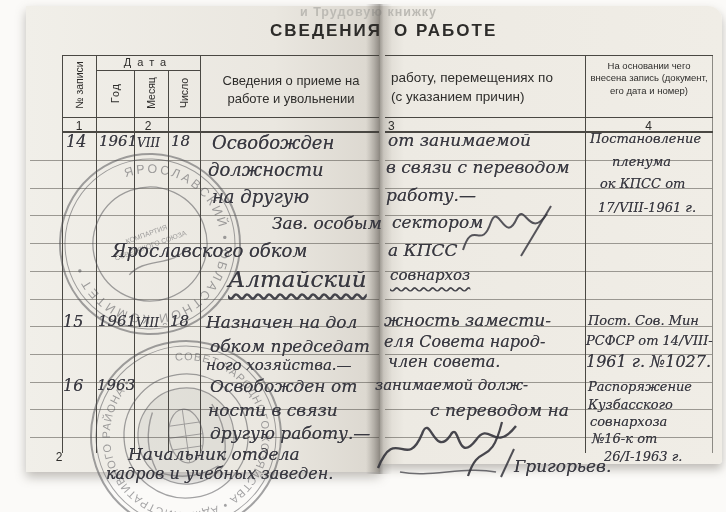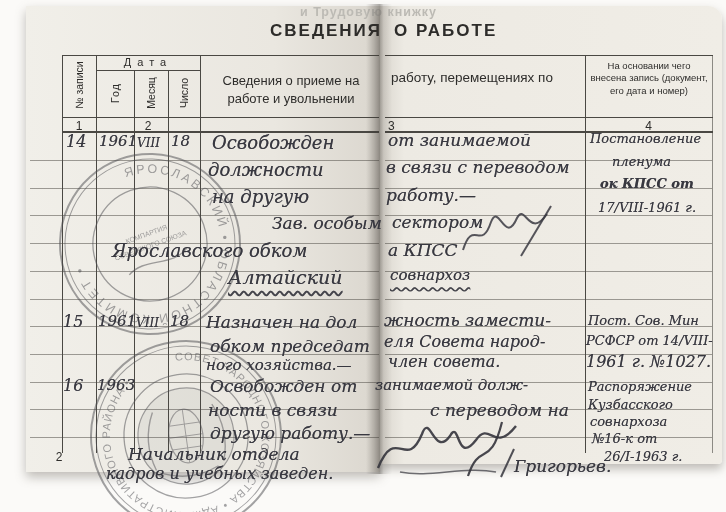--- a/index.html
+++ b/index.html
@@ -56,20 +56,21 @@
   <div class="rules" style="left:385px;top:160px;width:327px;height:293px;"></div>
 
   <div class="hdr vert" style="left:49px;top:79px;width:60px;font-size:10.5px;">№ записи</div>
   <div class="hdr" style="left:96px;top:56px;width:104px;font-size:11px;letter-spacing:6px;text-align:center;">Дата</div>
   <div class="hdr vert" style="left:95px;top:87px;width:40px;font-size:10.5px;letter-spacing:1px;">Год</div>
   <div class="hdr vert" style="left:128px;top:87px;width:46px;font-size:10.5px;">Месяц</div>
   <div class="hdr vert" style="left:161px;top:87px;width:46px;font-size:10.5px;">Число</div>
   <div class="hdr" style="left:210px;top:72px;width:162px;font-size:13px;line-height:1.4;text-align:center;">Сведения о приеме на работе и увольнении</div>
 
   <div class="hdr" style="left:391px;top:70px;font-size:13.5px;">работу, перемещениях по</div>
+  <div class="hdr" style="left:391px;top:89px;font-size:13.5px;">(с указанием причин)</div>
   <div class="hdr" style="left:589px;top:60px;width:120px;font-size:9.5px;line-height:1.3;text-align:center;">На основании чего внесена запись (документ, его дата и номер)</div>
 
   <div class="num" style="left:62px;top:119px;width:34px;">1</div>
   <div class="num" style="left:96px;top:119px;width:104px;">2</div>
   <div class="num" style="left:388px;top:119px;width:20px;text-align:left;">3</div>
   <div class="num" style="left:585px;top:119px;width:127px;">4</div>
 
   <div class="hw" style="left:66px;top:134px;font-size:16px;">14</div>
   <div class="hw" style="left:99px;top:134px;font-size:15px;">1961</div>
   <div class="hw" style="left:137px;top:137px;font-size:12px;">VIII</div>
@@ -79,24 +80,24 @@
   <div class="hw" style="left:212px;top:188px;font-size:18px;">на другую</div>
   <div class="hw" style="left:224px;top:215px;font-size:17px;margin-left:48px;">Зав. особым</div>
   <div class="hw" style="left:112px;top:242px;font-size:18px;">Ярославского обком</div>
   <div class="hw" style="left:388px;top:132px;font-size:17px;">от занимаемой</div>
   <div class="hw" style="left:386px;top:159px;font-size:17px;">в связи с переводом</div>
   <div class="hw" style="left:386px;top:187px;font-size:17px;">работу.—</div>
   <div class="hw" style="left:392px;top:214px;font-size:17px;">сектором</div>
   <div class="hw" style="left:388px;top:242px;font-size:17px;">а КПСС</div>
   <div class="hw" style="left:590px;top:132px;font-size:13px;">Постановление</div>
   <div class="hw" style="left:612px;top:155px;font-size:13px;">пленума</div>
-  <div class="hw" style="left:600px;top:177px;font-size:13px;font-weight:bold;">ок КПСС от</div>
+  <div class="hw" style="left:600px;top:177px;font-size:13px;">ок КПСС от</div>
   <div class="hw" style="left:598px;top:201px;font-size:13px;">17/VIII-1961 г.</div>
 
-  <div class="hw wavy" style="left:228px;top:268px;font-size:19px;">Алтайский</div>
+  <div class="hw wavy" style="left:228px;top:268px;font-size:23px;">Алтайский</div>
   <div class="hw wavy" style="left:390px;top:268px;font-size:15px;">совнархоз</div>
 
   <div class="hw" style="left:63px;top:314px;font-size:16px;">15</div>
   <div class="hw" style="left:98px;top:314px;font-size:15px;">1961</div>
   <div class="hw" style="left:136px;top:317px;font-size:12px;">VIII</div>
   <div class="hw" style="left:170px;top:314px;font-size:15px;">18</div>
   <div class="hw" style="left:206px;top:314px;font-size:17px;">Назначен на дол</div>
   <div class="hw" style="left:210px;top:338px;font-size:17px;">обком председат</div>
   <div class="hw" style="left:206px;top:358px;font-size:15px;">ного хозяйства.—</div>
   <div class="hw" style="left:384px;top:312px;font-size:17px;">жность замести-</div>

